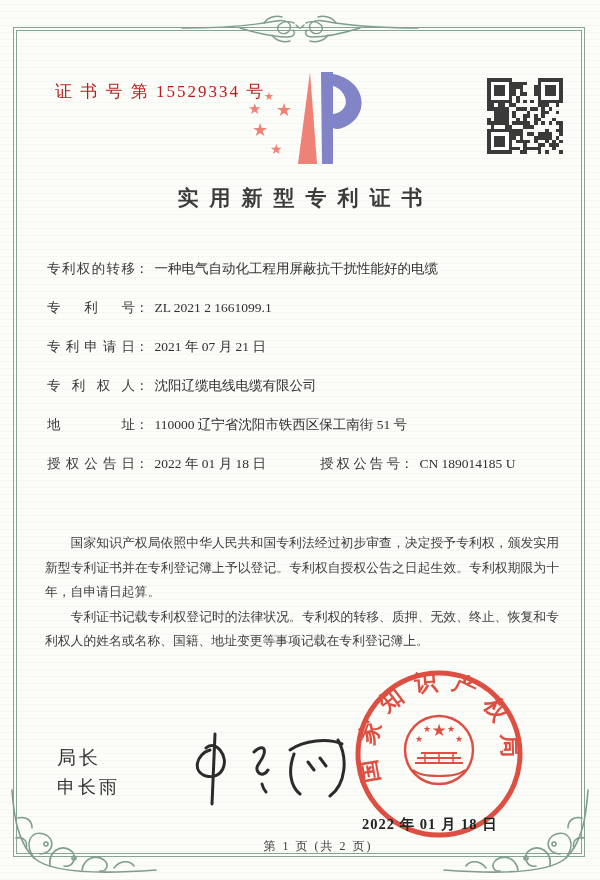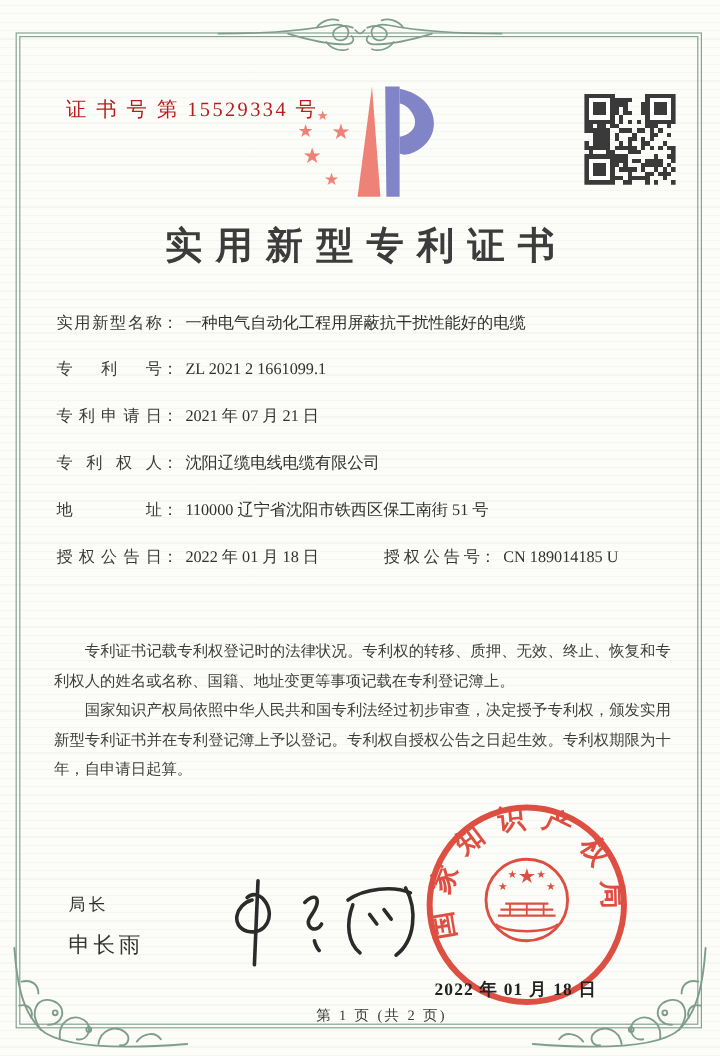--- a/index.html
+++ b/index.html
@@ -22,39 +22,39 @@
     border:4px double #86a394;
   }
   .cert-no{
     position:absolute;left:55px;top:80px;
     font-size:17px;letter-spacing:2px;color:#b91c1c;
   }
   .logo{position:absolute;left:238px;top:66px;width:130px;height:108px;}
   .qr{position:absolute;left:487px;top:78px;width:76px;height:76px;}
   .title{
     position:absolute;left:0;top:184px;width:100%;
-    text-align:center;font-size:31px;font-weight:bold;
+    text-align:center;font-size:21px;font-weight:bold;
     letter-spacing:11px;color:#3c3c3c;text-indent:11px;
   }
   .fields{position:absolute;left:47px;top:258px;width:512px;}
   .frow{font-size:13.5px;line-height:22px;margin-bottom:17px;color:#373737;white-space:nowrap;}
   .flabel{
     display:inline-block;width:88px;vertical-align:top;
     text-align:justify;text-align-last:justify;color:#3a3a3a;
   }
   .fcolon{display:inline-block;margin-right:6px;}
   .fvalue{color:#303030;}
   .grant-no{margin-left:54px;}
   .glabel{display:inline-block;width:80px;text-align:justify;text-align-last:justify;font-family:Liberation Serif, serif;}
   .paras{
     position:absolute;left:45px;top:531px;width:514px;
     font-size:12.8px;line-height:1.92;text-align:justify;color:#3e3e3e;
   }
   .paras p{margin:0;text-indent:2em;}
-  .sig-title{position:absolute;left:57px;top:745px;font-size:14px;letter-spacing:3px;color:#333;}
+  .sig-title{position:absolute;left:57px;top:745px;font-size:19px;letter-spacing:3px;color:#333;}
   .sig-name{position:absolute;left:57px;top:775px;font-size:18px;letter-spacing:3px;color:#333;}
   .autograph{position:absolute;left:182px;top:728px;width:175px;height:85px;}
   .seal{position:absolute;left:351px;top:666px;width:176px;height:176px;}
   .seal-date{
     position:absolute;left:362px;top:815px;
     font-size:14.5px;letter-spacing:1px;color:#222;font-weight:bold;
   }
   .footer{
     position:absolute;left:0;top:838px;width:100%;text-align:center;
     font-size:12px;letter-spacing:2px;color:#3a3a3a;padding-left:18px;
@@ -279,42 +279,42 @@
       <rect x="0" y="14" width="7" height="7"></rect>
       <rect x="1" y="15" width="5" height="5" fill="#fff"></rect>
       <rect x="2" y="16" width="3" height="3"></rect>
     </g>
   </svg>
 
 <div class="title">实用新型专利证书</div>
 
 <div class="fields">
   <div class="frow">
-    <span class="flabel">实用新型名称</span><span class="fcolon">：</span><span class="fvalue">一种电气自动化工程用屏蔽抗干扰性能好的电缆</span>
+    <span class="flabel">专利权的转移</span><span class="fcolon">：</span><span class="fvalue">一种电气自动化工程用屏蔽抗干扰性能好的电缆</span>
   </div>
   <div class="frow">
     <span class="flabel">专利号</span><span class="fcolon">：</span><span class="fvalue">ZL 2021 2 1661099.1</span>
   </div>
   <div class="frow">
     <span class="flabel">专利申请日</span><span class="fcolon">：</span><span class="fvalue">2021 年 07 月 21 日</span>
   </div>
   <div class="frow">
     <span class="flabel">专利权人</span><span class="fcolon">：</span><span class="fvalue">沈阳辽缆电线电缆有限公司</span>
   </div>
   <div class="frow">
     <span class="flabel">地址</span><span class="fcolon">：</span><span class="fvalue">110000 辽宁省沈阳市铁西区保工南街 51 号</span>
   </div>
   <div class="frow">
     <span class="flabel">授权公告日</span><span class="fcolon">：</span><span class="fvalue">2022 年 01 月 18 日</span><span class="grant-no"><span class="glabel">授权公告号</span><span class="fcolon">：</span><span class="fvalue">CN 189014185 U</span></span>
   </div>
 </div>
 
 <div class="paras">
+  <p>国家知识产权局依照中华人民共和国专利法经过初步审查，决定授予专利权，颁发实用新型专利证书并在专利登记簿上予以登记。专利权自授权公告之日起生效。专利权期限为十年，自申请日起算。</p>
   <p>专利证书记载专利权登记时的法律状况。专利权的转移、质押、无效、终止、恢复和专利权人的姓名或名称、国籍、地址变更等事项记载在专利登记簿上。</p>
-  <p>国家知识产权局依照中华人民共和国专利法经过初步审查，决定授予专利权，颁发实用新型专利证书并在专利登记簿上予以登记。专利权自授权公告之日起生效。专利权期限为十年，自申请日起算。</p>
 </div>
 
 <div class="sig-title">局长</div>
 <div class="sig-name">申长雨</div>
 
 <svg class="autograph" viewBox="0 0 175 85">
   <g stroke="#2b2b2b" fill="none" stroke-width="3" stroke-linecap="round" stroke-linejoin="round">
     <path d="M28,22 C 14,26 10,44 24,48 C 40,52 48,34 38,22 C 34,17 28,16 24,20"></path>
     <path d="M33,6 C 32,28 31,52 30,76"></path>
     <path d="M72,24 C 78,18 84,18 82,26 C 80,34 72,38 76,44 C 79,48 84,46 86,42"></path>

